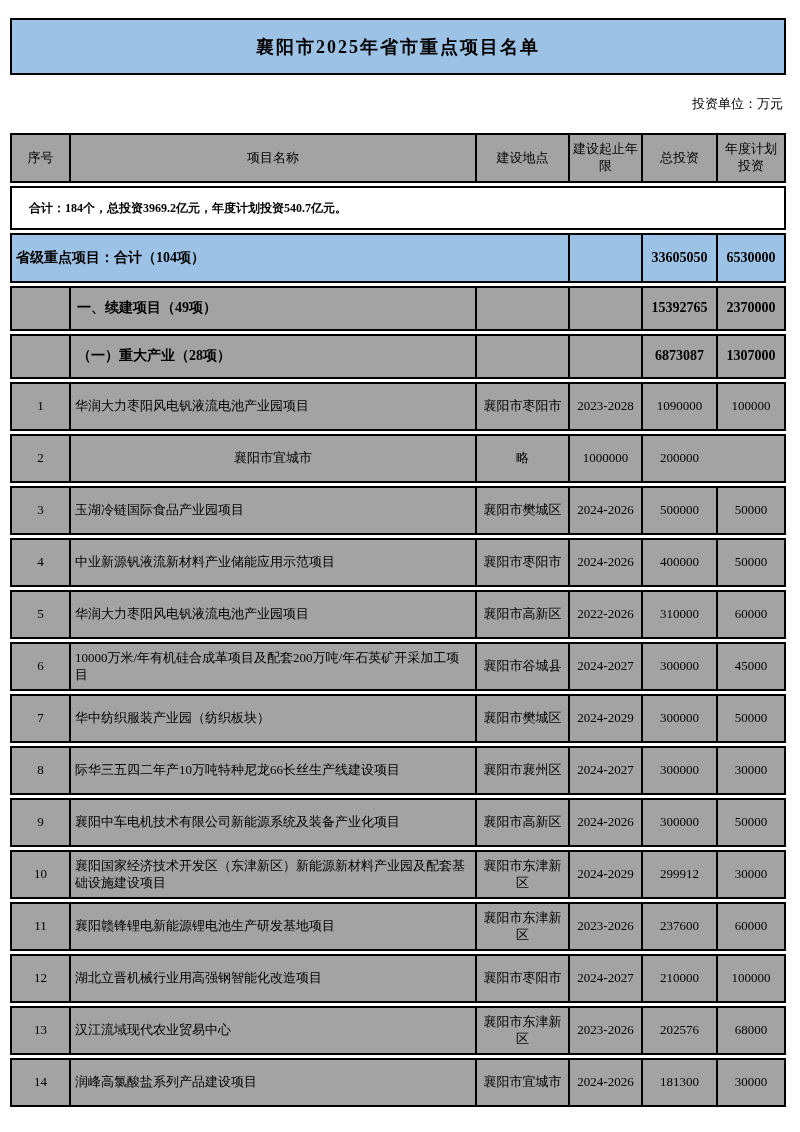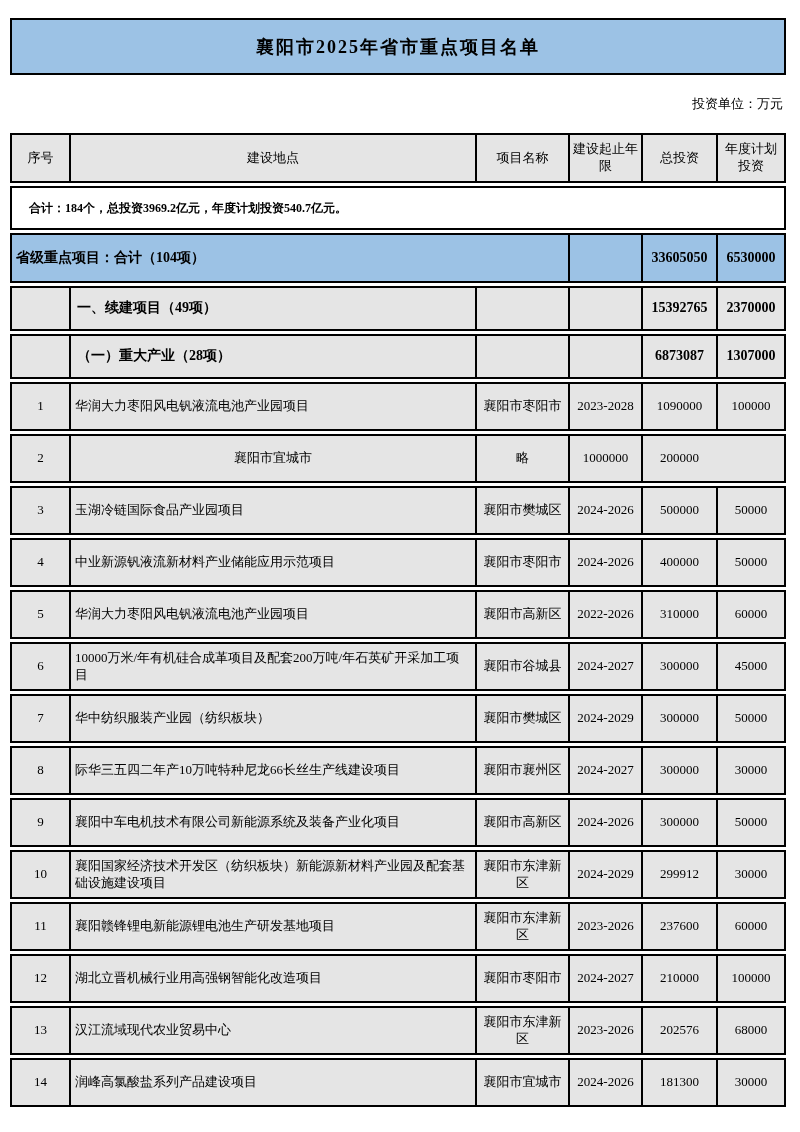--- a/index.html
+++ b/index.html
@@ -15,21 +15,21 @@
     position: absolute;
     left: 10px; top: 18px; width: 776px;
     display: flex;
     flex-direction: column;
     gap: 3px;
   }
   .row {
     display: grid;
     grid-template-columns: 57px 406px 93px 73px 75px 1fr;
     border: 2px solid #000;
-    background: #e5e5e5;
+    background: #a3a3a3;
     box-sizing: border-box;
   }
   .cell {
     display: flex;
     align-items: center;
     justify-content: center;
     text-align: center;
     font-size: 13px;
     line-height: 1.3;
     padding: 1px 2px;
@@ -95,22 +95,22 @@
 <body>
 
 <div class="sheet" id="sheet">
 
   <div class="title-row">襄阳市2025年省市重点项目名单</div>
 
   <div class="unit-row">投资单位：万元</div>
 
   <div class="row header-row">
     <div class="cell first">序号</div>
+    <div class="cell">项目名称</div>
     <div class="cell">建设地点</div>
-    <div class="cell">项目名称</div>
     <div class="cell">建设起止年限</div>
     <div class="cell">总投资</div>
     <div class="cell">年度计划投资</div>
   </div>
 
   <div class="summary-row">合计：184个，总投资3969.2亿元，年度计划投资540.7亿元。</div>
 
   <div class="row blue-row">
     <div class="cell first blue-label">省级重点项目：合计（104项）</div>
     <div class="cell"></div>
@@ -211,21 +211,21 @@
     <div class="cell first">9</div>
     <div class="cell name">襄阳中车电机技术有限公司新能源系统及装备产业化项目</div>
     <div class="cell loc">襄阳市高新区</div>
     <div class="cell">2024-2026</div>
     <div class="cell">300000</div>
     <div class="cell">50000</div>
   </div>
 
   <div class="row project-row">
     <div class="cell first">10</div>
-    <div class="cell name">襄阳国家经济技术开发区（纺织板块）新能源新材料产业园及配套基础设施建设项目</div>
+    <div class="cell name">襄阳国家经济技术开发区（东津新区）新能源新材料产业园及配套基础设施建设项目</div>
     <div class="cell loc">襄阳市东津新区</div>
     <div class="cell">2024-2029</div>
     <div class="cell">299912</div>
     <div class="cell">30000</div>
   </div>
 
   <div class="row project-row">
     <div class="cell first">11</div>
     <div class="cell name">襄阳赣锋锂电新能源锂电池生产研发基地项目</div>
     <div class="cell loc">襄阳市东津新区</div>

